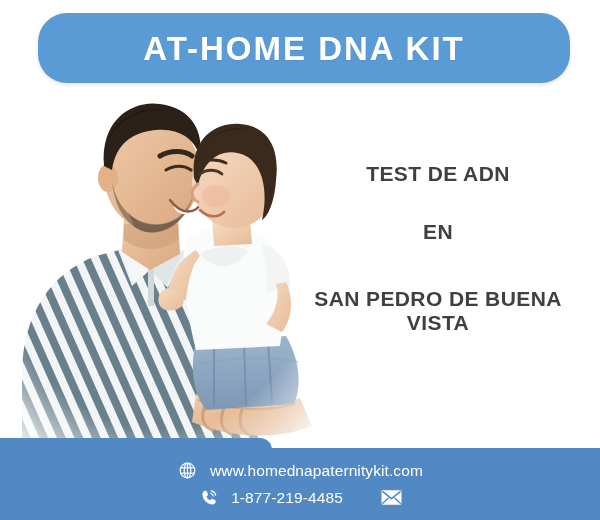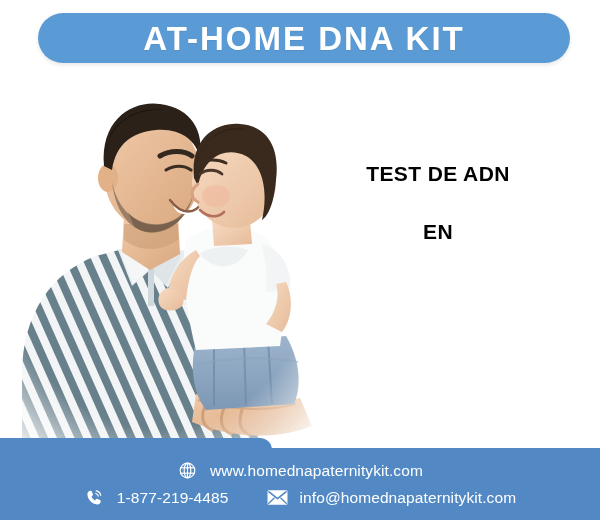--- a/index.html
+++ b/index.html
@@ -14,21 +14,21 @@
     position:absolute;inset:0;
     width:600px;height:520px;
     background:#ffffff;
     overflow:hidden;
   }
 
   
   #header-banner{
     position:absolute;
     left:38px;top:13px;
-    width:532px;height:50px;
+    width:532px;height:70px;
     border-radius:29px;
     background:#5b9bd5;
     box-shadow:0 2px 4px rgba(0,0,0,0.10);
     display:flex;align-items:center;justify-content:center;
     z-index:40;
   }
   #header-title{
     color:#ffffff;
     font-size:33px;
     font-weight:bold;
@@ -50,21 +50,21 @@
 
   
   #headline-block{
     position:absolute;
     left:288px;top:162px;
     width:300px;
     z-index:30;
     text-align:center;
   }
   .headline{
-    color:#000000;
+    color:#404040;
     font-weight:bold;
     font-size:21px;
     letter-spacing:0.4px;
     line-height:1.12;
     margin:0;
   }
   #headline-line1{ margin-bottom:34px; }
   #headline-line2{ margin-bottom:44px; }
   #headline-line3{ }
 
@@ -234,20 +234,21 @@
         <path d="M200 136 C208 144 218 144 224 138" stroke="#b5705c" stroke-width="2.6" fill="none" stroke-linecap="round"></path>
 
         <rect x="0" y="0" width="320" height="372" fill="url(#vign)"></rect>
       </g>
     </svg>
   </div>
 
   <div id="headline-block">
     <p class="headline" id="headline-line1">TEST DE ADN</p>
     <p class="headline" id="headline-line2">EN</p>
+    <p class="headline" id="headline-line3">SAN PEDRO DE BUENA VISTA</p>
   </div>
 
   <div id="footer-tab"></div>
   <div id="footer-bar"></div>
 
   <div id="footer-content">
 
     <div class="footer-row" id="footer-row-1">
       <div class="footer-item">
         <span class="footer-icon">
@@ -276,19 +277,18 @@
       </div>
 
       <div class="footer-item">
         <span class="footer-icon">
           <svg width="21" height="17" viewBox="0 0 24 18">
             <rect x="0.6" y="0.6" width="22.8" height="16.8" rx="1.6" fill="#ffffff"></rect>
             <path d="M1.6 2 L12 10.2 L22.4 2" fill="none" stroke="#5289c4" stroke-width="1.9" stroke-linejoin="round"></path>
             <path d="M1.4 16.2 L8.6 9.2 M22.6 16.2 L15.4 9.2" fill="none" stroke="#5289c4" stroke-width="1.5"></path>
           </svg>
         </span>
-        <span class="footer-text">info@homednapaternitykit.com</span>
       </div>
     </div>
 
   </div>
 
 </div>
 
 </body></html>

